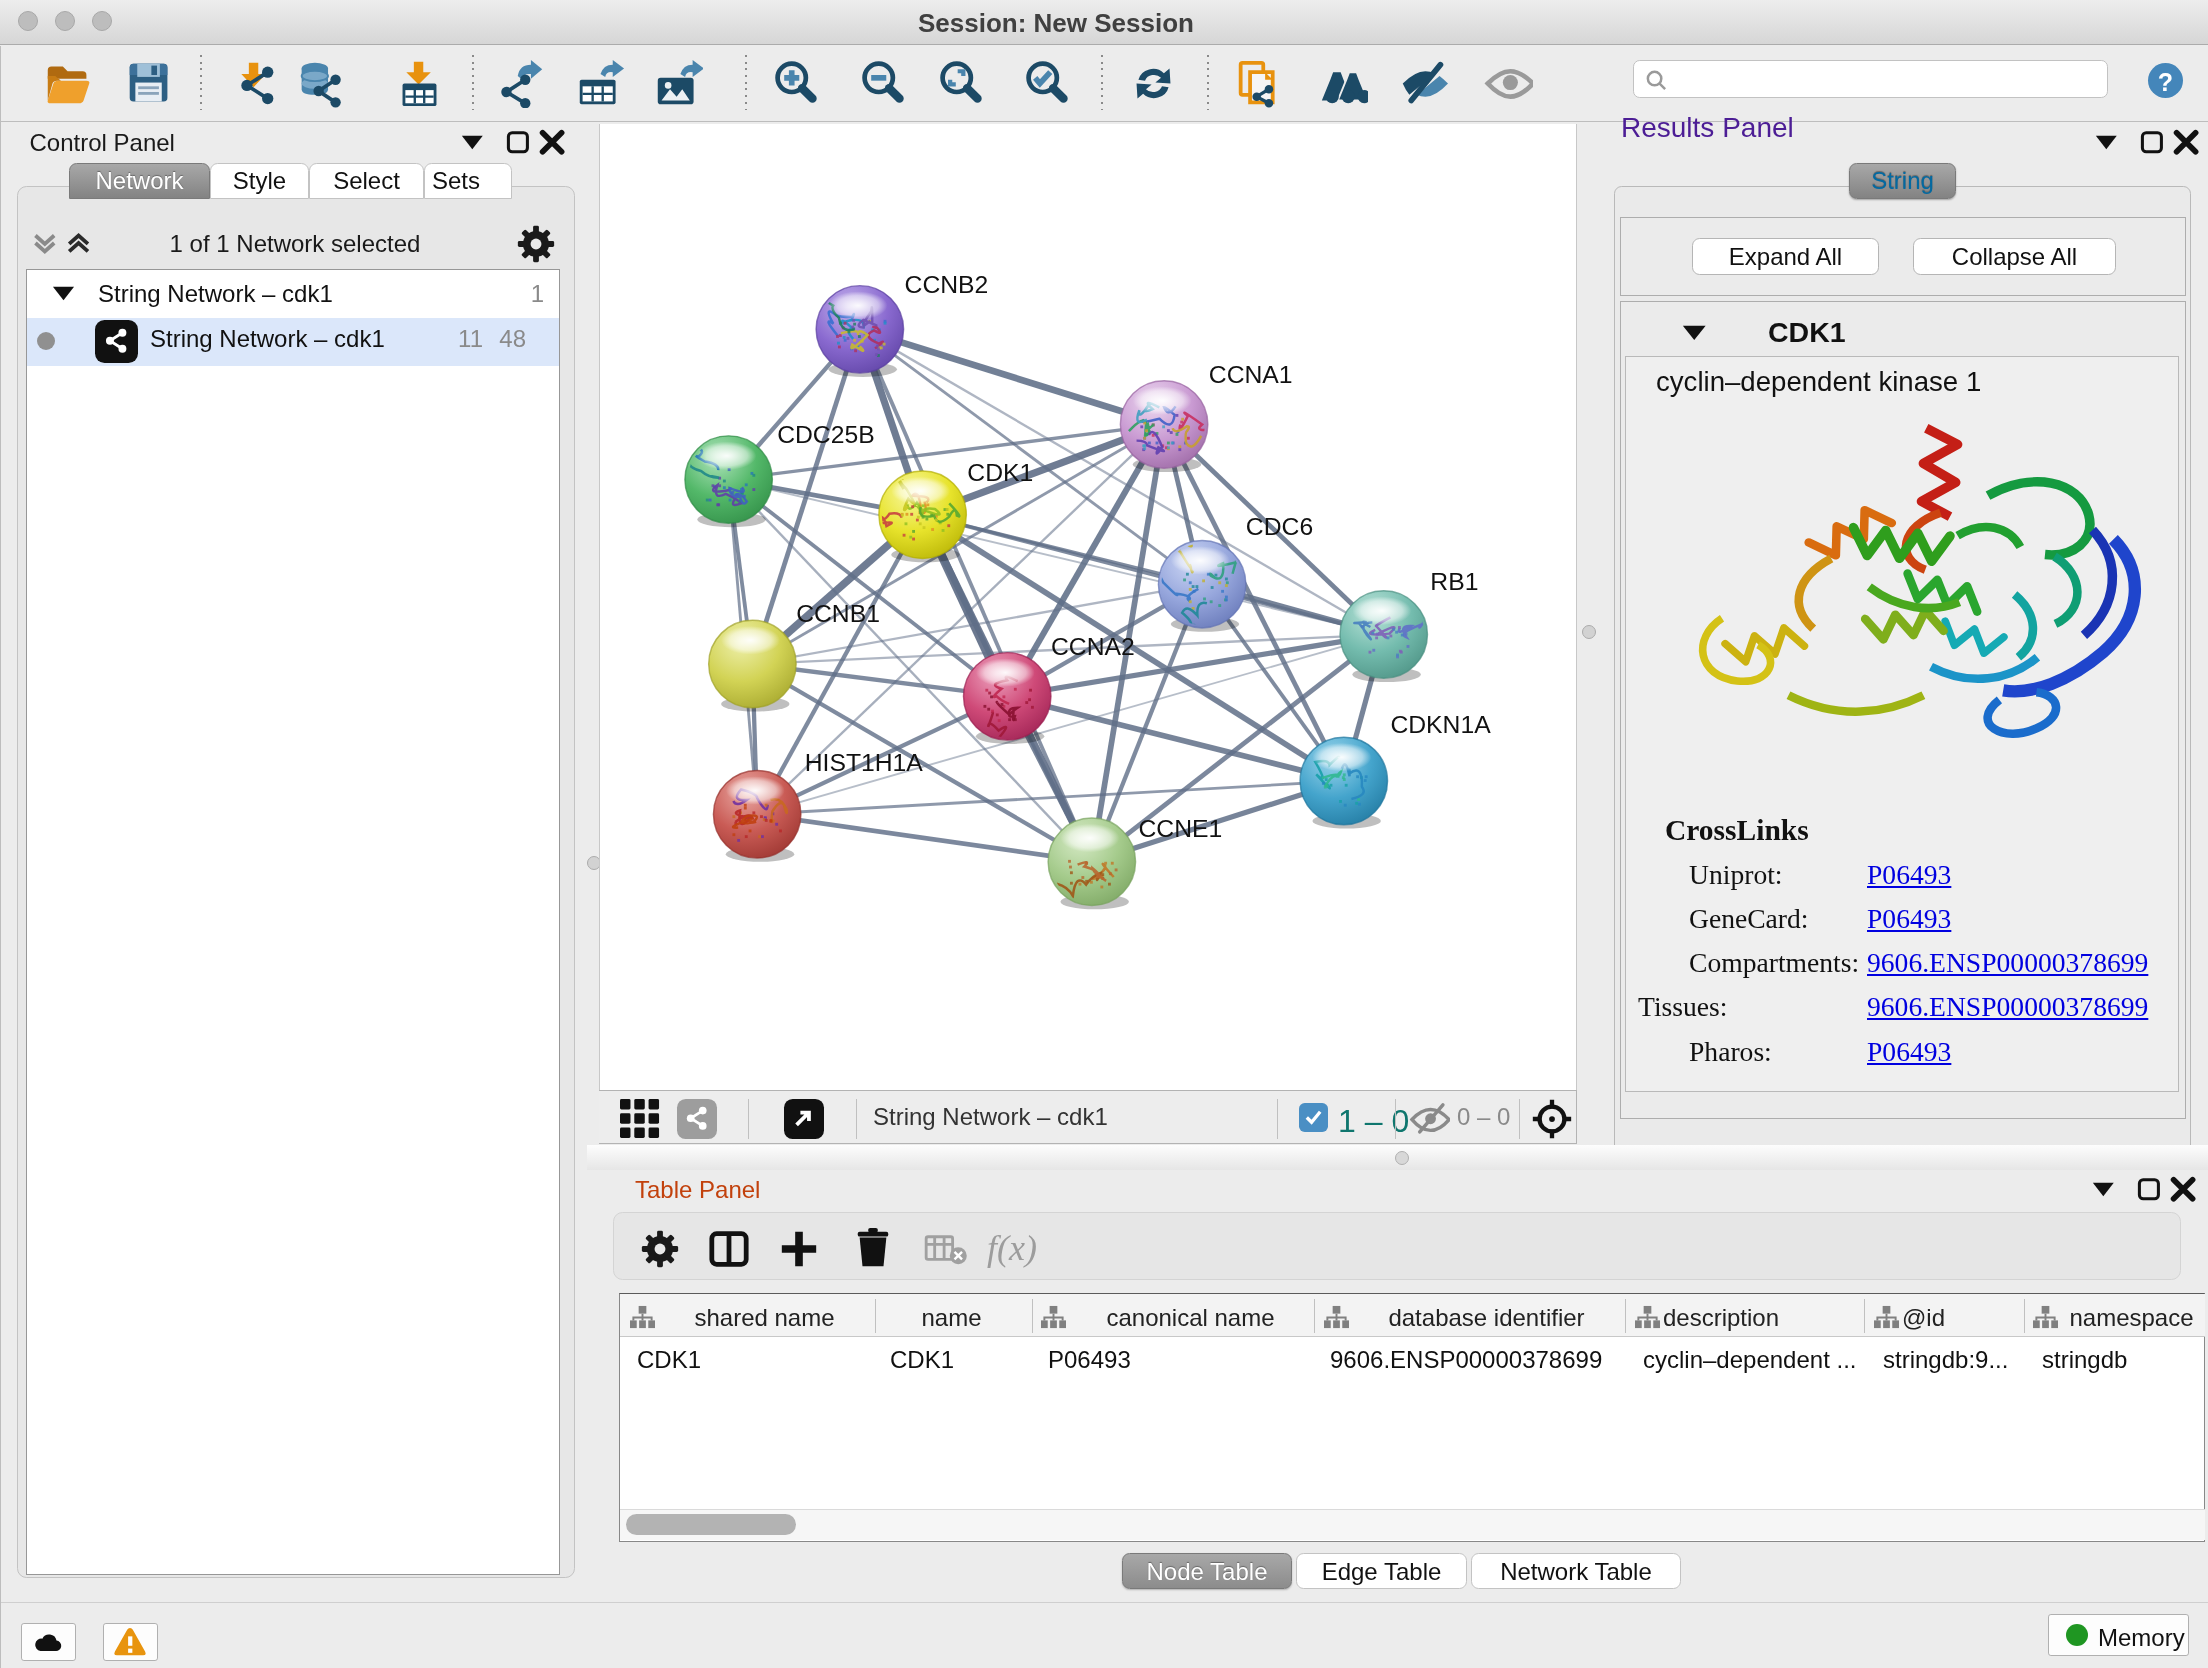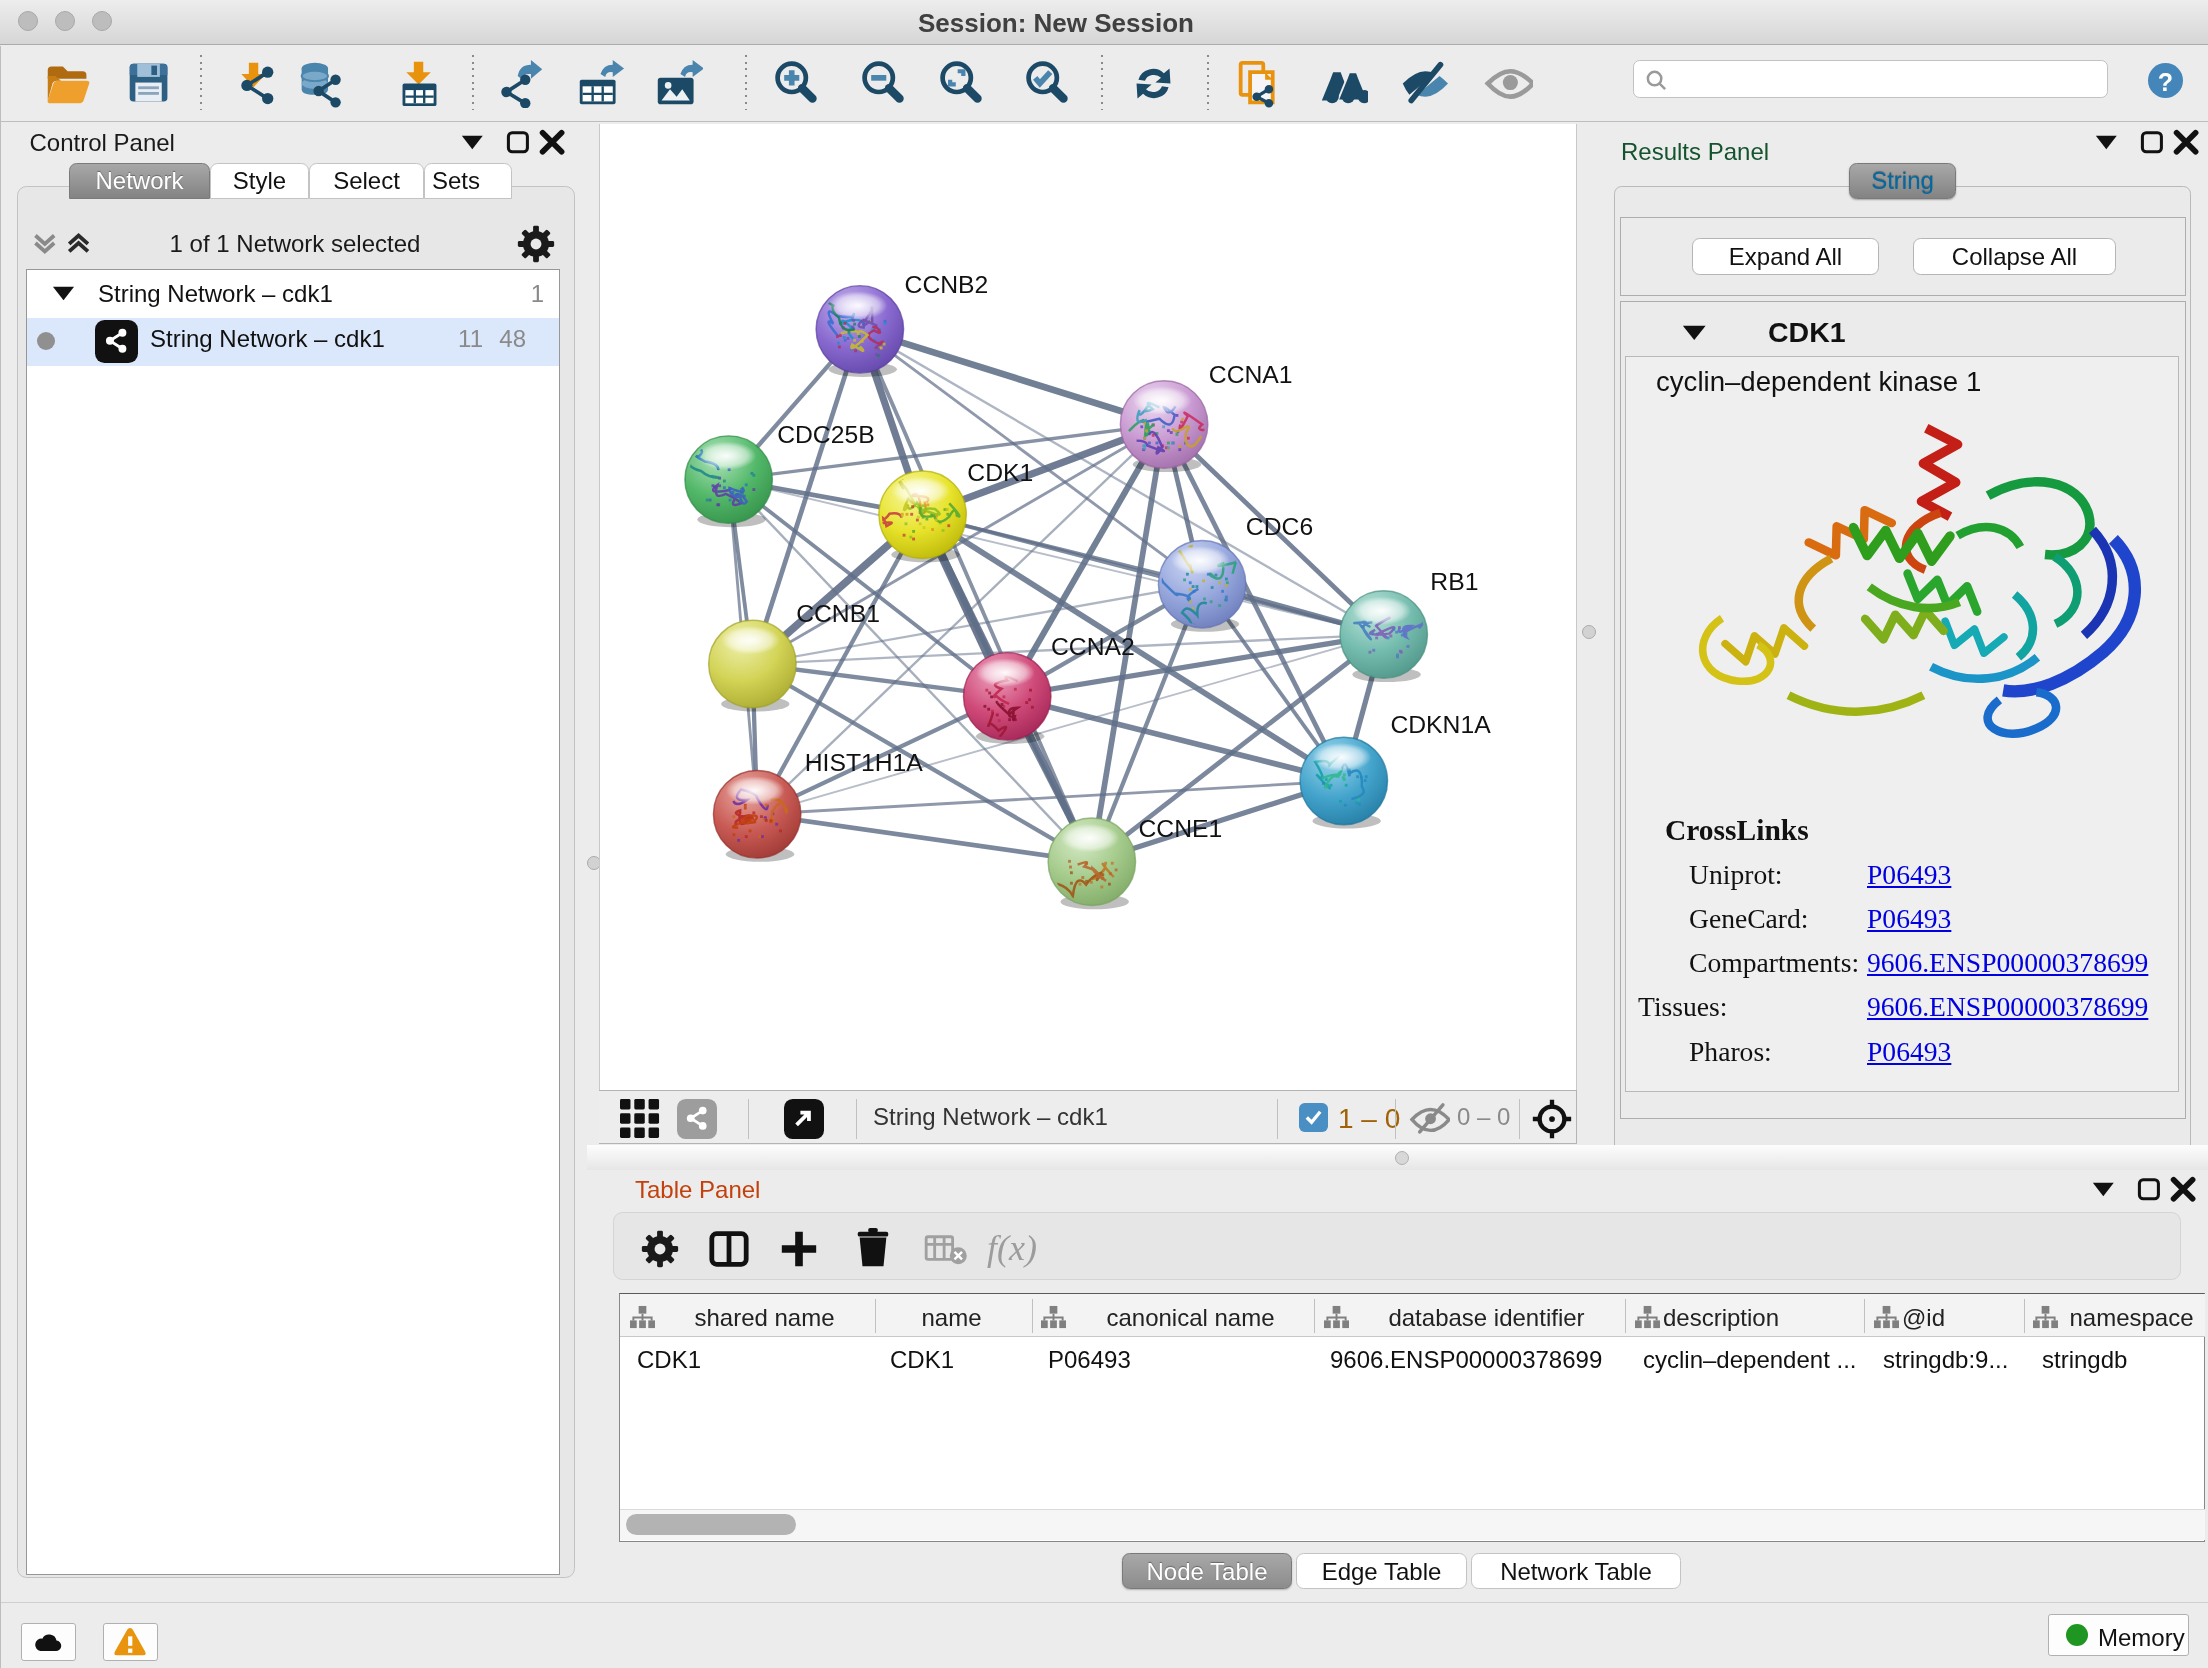--- a/index.html
+++ b/index.html
@@ -708,35 +708,35 @@
 <svg class="abs" style="left:789px;top:1104px" width="28.5" height="28.5" viewBox="0 0 30 30">
     <path d="M8 22 L20 10 M12 9 h9 v9" stroke="#fff" stroke-width="4" fill="none"></path>
   </svg>
 <div class="abs" style="left:856px;top:1099px;width:1px;height:40px;background:#c0c0c0"></div>
 <div class="tx" style="left:873px;top:1103px;font-size:24px;color:#333">String Network – cdk1</div>
 <div class="abs" style="left:1277px;top:1099px;width:1px;height:40px;background:#c0c0c0"></div>
 <div class="abs" style="left:1299px;top:1103px;width:28.5px;height:28.5px;background:#4a8fc4;border-radius:5.7px"></div>
 <svg class="abs" style="left:1303px;top:1107px" width="21" height="21" viewBox="0 0 22 22">
     <path d="M4 11 l5 5 9 -11" stroke="#fff" stroke-width="3.5" fill="none"></path>
   </svg>
-<div class="tx" style="left:1338px;top:1103px;font-size:28px;color:#a16207">1 – 0</div>
+<div class="tx" style="left:1338px;top:1103px;font-size:32px;color:#0f766e">1 – 0</div>
 <div class="abs" style="left:1395px;top:1099px;width:1px;height:40px;background:#c0c0c0"></div>
 <svg class="abs" style="left:1408px;top:1101px" width="42" height="34" viewBox="0 0 52 44">
     <path d="M4 24 q12 -13 24 -13 q12 0 24 13 q-12 14 -24 14 q-12 0 -24 -14z" fill="none" stroke="#8a8a8a" stroke-width="4.5"></path>
     <circle cx="28" cy="23" r="7" fill="#8a8a8a"></circle>
     <path d="M44 5 L14 40" stroke="#8a8a8a" stroke-width="4.5" stroke-linecap="round"></path>
   </svg>
 <div class="tx" style="left:1457px;top:1103px;font-size:24px;color:#8a8a8a">0 – 0</div>
 <div class="abs" style="left:1519px;top:1099px;width:1px;height:40px;background:#c0c0c0"></div>
 <svg class="abs" style="left:1529px;top:1096px" width="46" height="46" viewBox="0 0 48 48">
     <circle cx="24" cy="24" r="13" fill="none" stroke="#111" stroke-width="4.5"></circle>
     <path d="M24 4 v9 M24 35 v9 M4 24 h9 M35 24 h9" stroke="#111" stroke-width="4.5"></path>
     <circle cx="24" cy="24" r="3" fill="#111"></circle>
   </svg>
-<div class="tx" style="left:1621px;top:138px;font-size:24px;color:#14532d">Results Panel</div>
+<div class="tx" style="left:1621px;top:112px;font-size:28px;color:#4c1d95">Results Panel</div>
 <svg style="position:absolute;left:2093px;top:128px" width="114" height="28.5" viewBox="0 0 120 30">
     <path d="M3 8.18 h22 l-11 14.3z" fill="#111"></path>
     <rect x="52" y="5" width="20" height="20" rx="4" fill="none" stroke="#111" stroke-width="3.2"></rect>
     <path d="M88 5 L108 25 M108 5 L88 25" stroke="#111" stroke-width="6" stroke-linecap="round"></path>
   </svg>
 <div class="abs" style="left:1614px;top:186px;width:577px;height:967px;background:#eaeaea;border:1px solid #b9b9b9;border-radius:7.6px"></div>
 <div class="abs" style="left:1849px;top:163px;width:107px;height:36px;background:linear-gradient(#a8a8a8,#838383);border:1px solid #7a7a7a;border-radius:7.6px;box-shadow:0 1px 1.9px rgba(0,0,0,0.3)"></div>
 <div class="tx" style="left:1849px;top:167px;width:107px;text-align:center;font-size:24px;color:#0369a1;text-shadow:0 -1px 1px #666">String</div>
 <div class="abs" style="left:1620px;top:217px;width:566px;height:79px;border:1px solid #adadad;background:#ebebeb"></div>
 <div class="abs" style="left:1692px;top:238px;width:187px;height:37px;background:#fff;border:1px solid #b5b5b5;border-radius:7.6px"></div>

